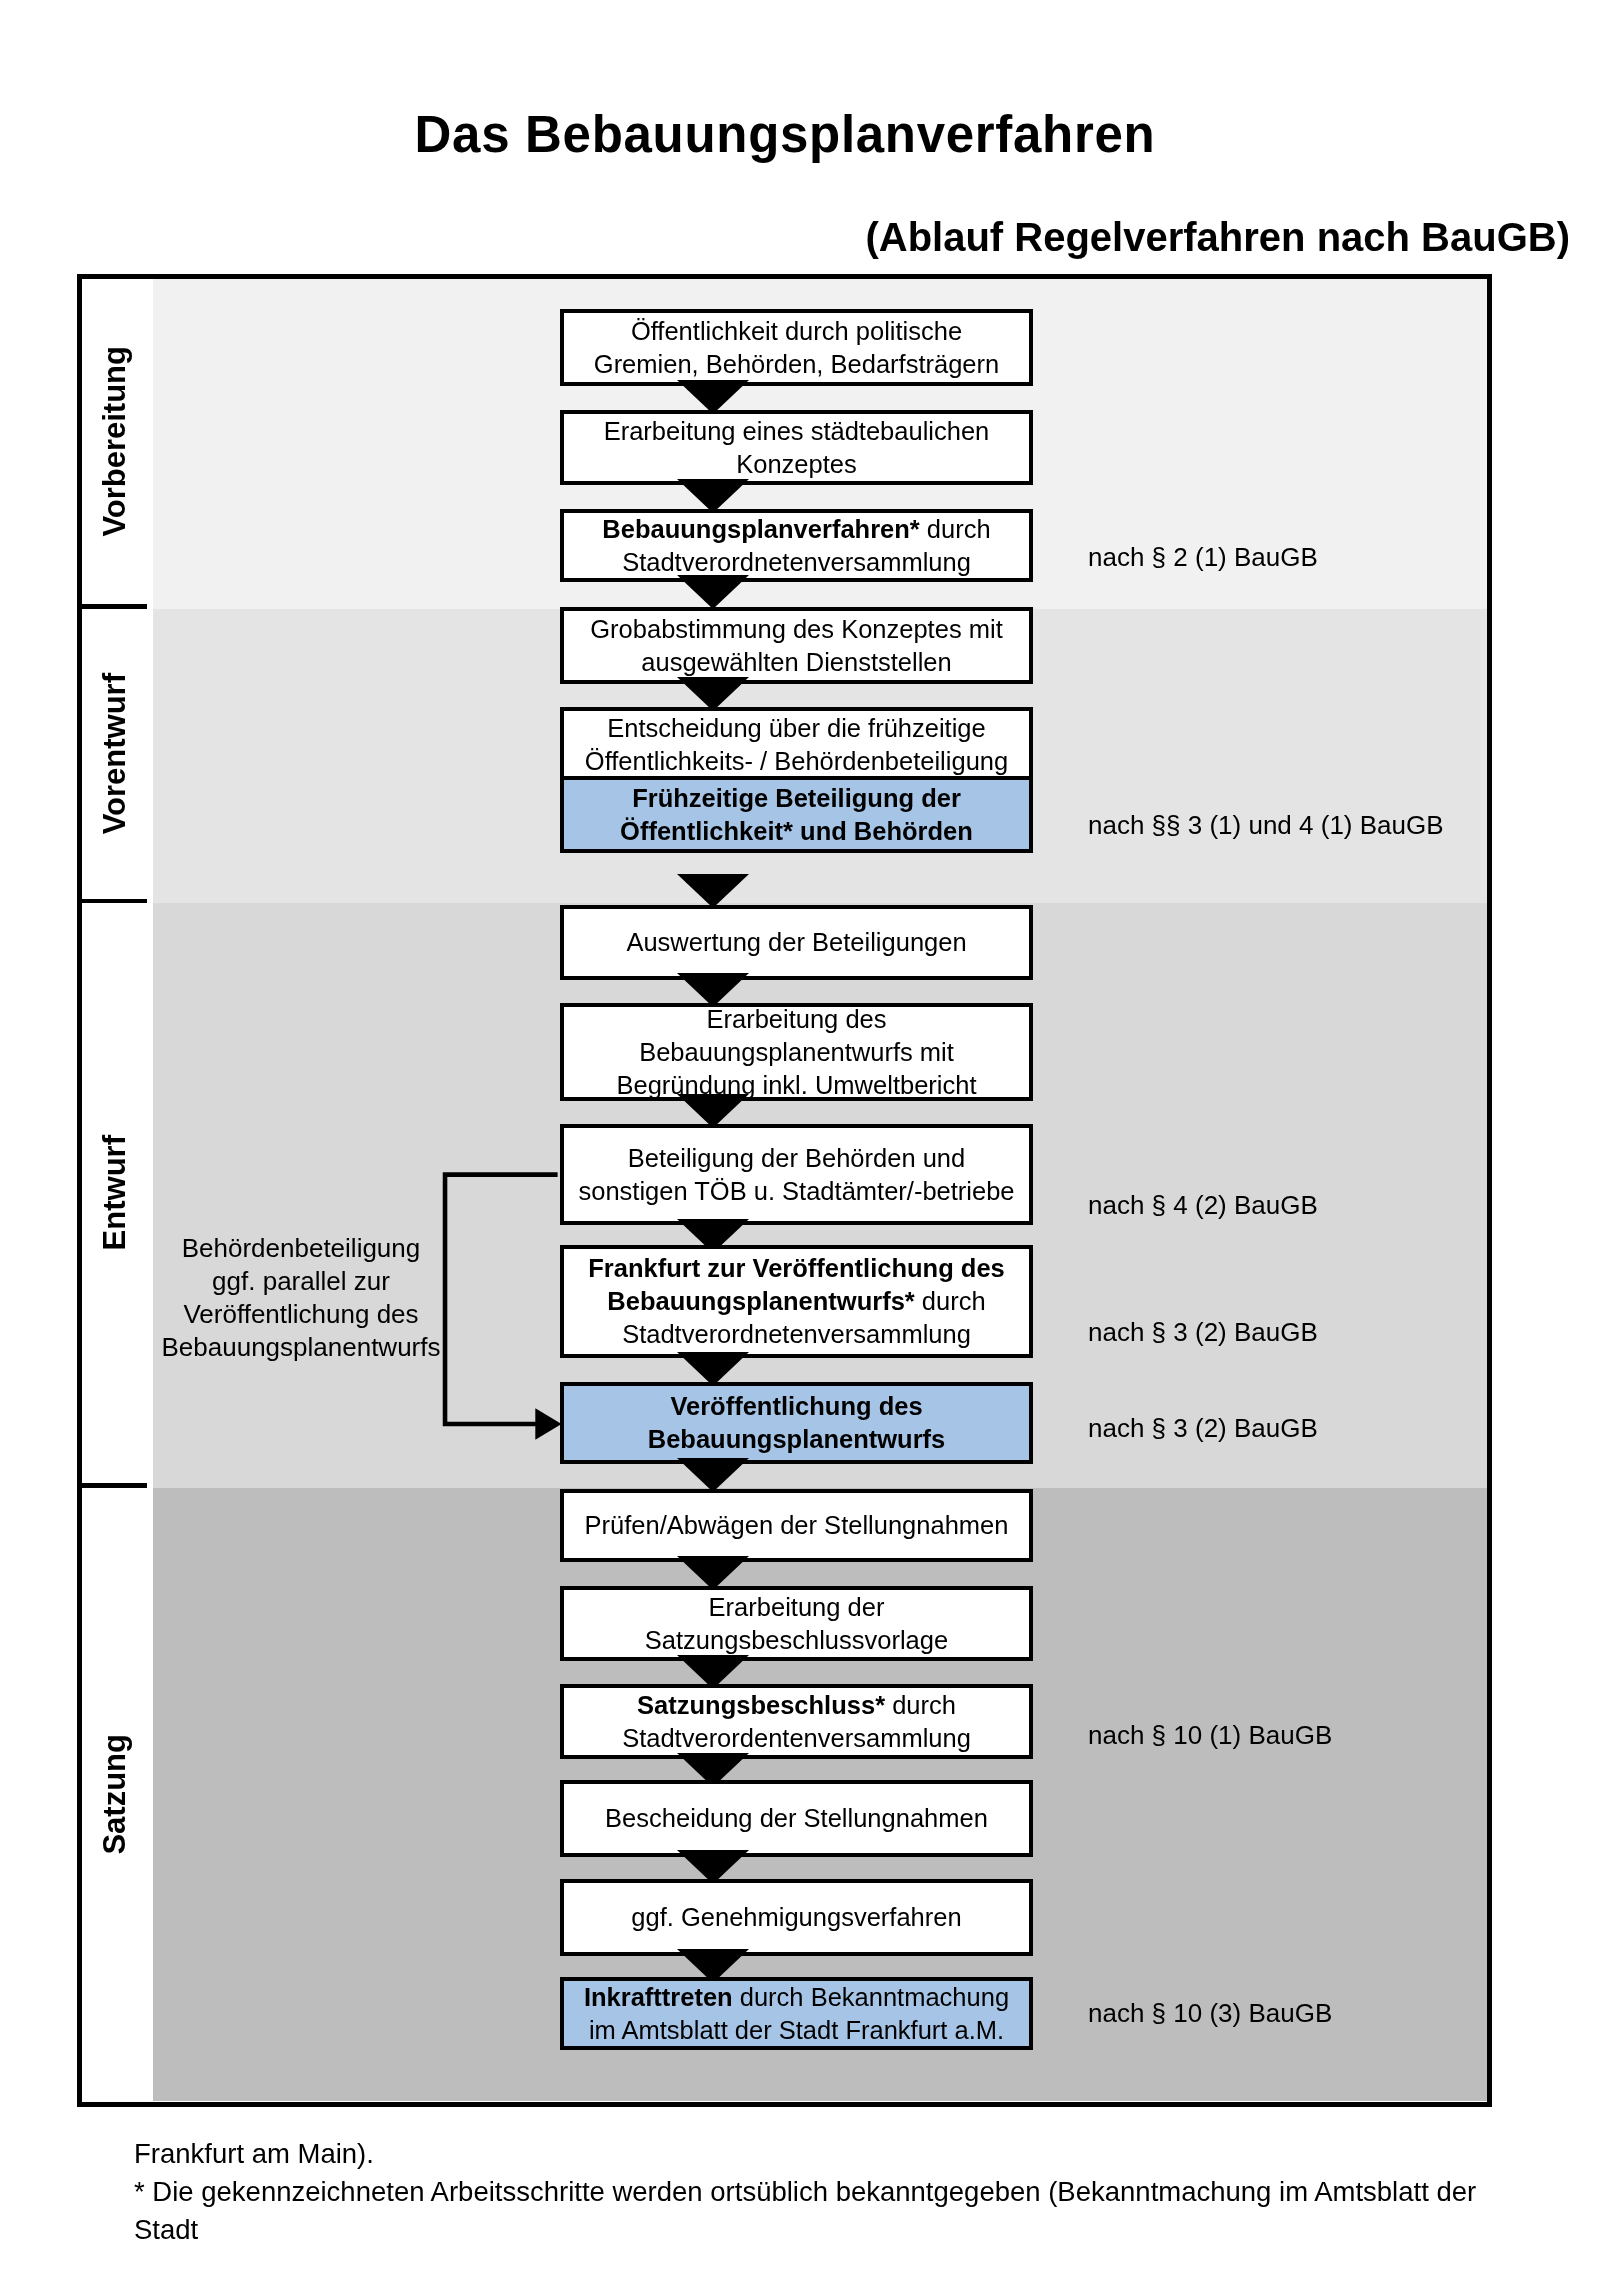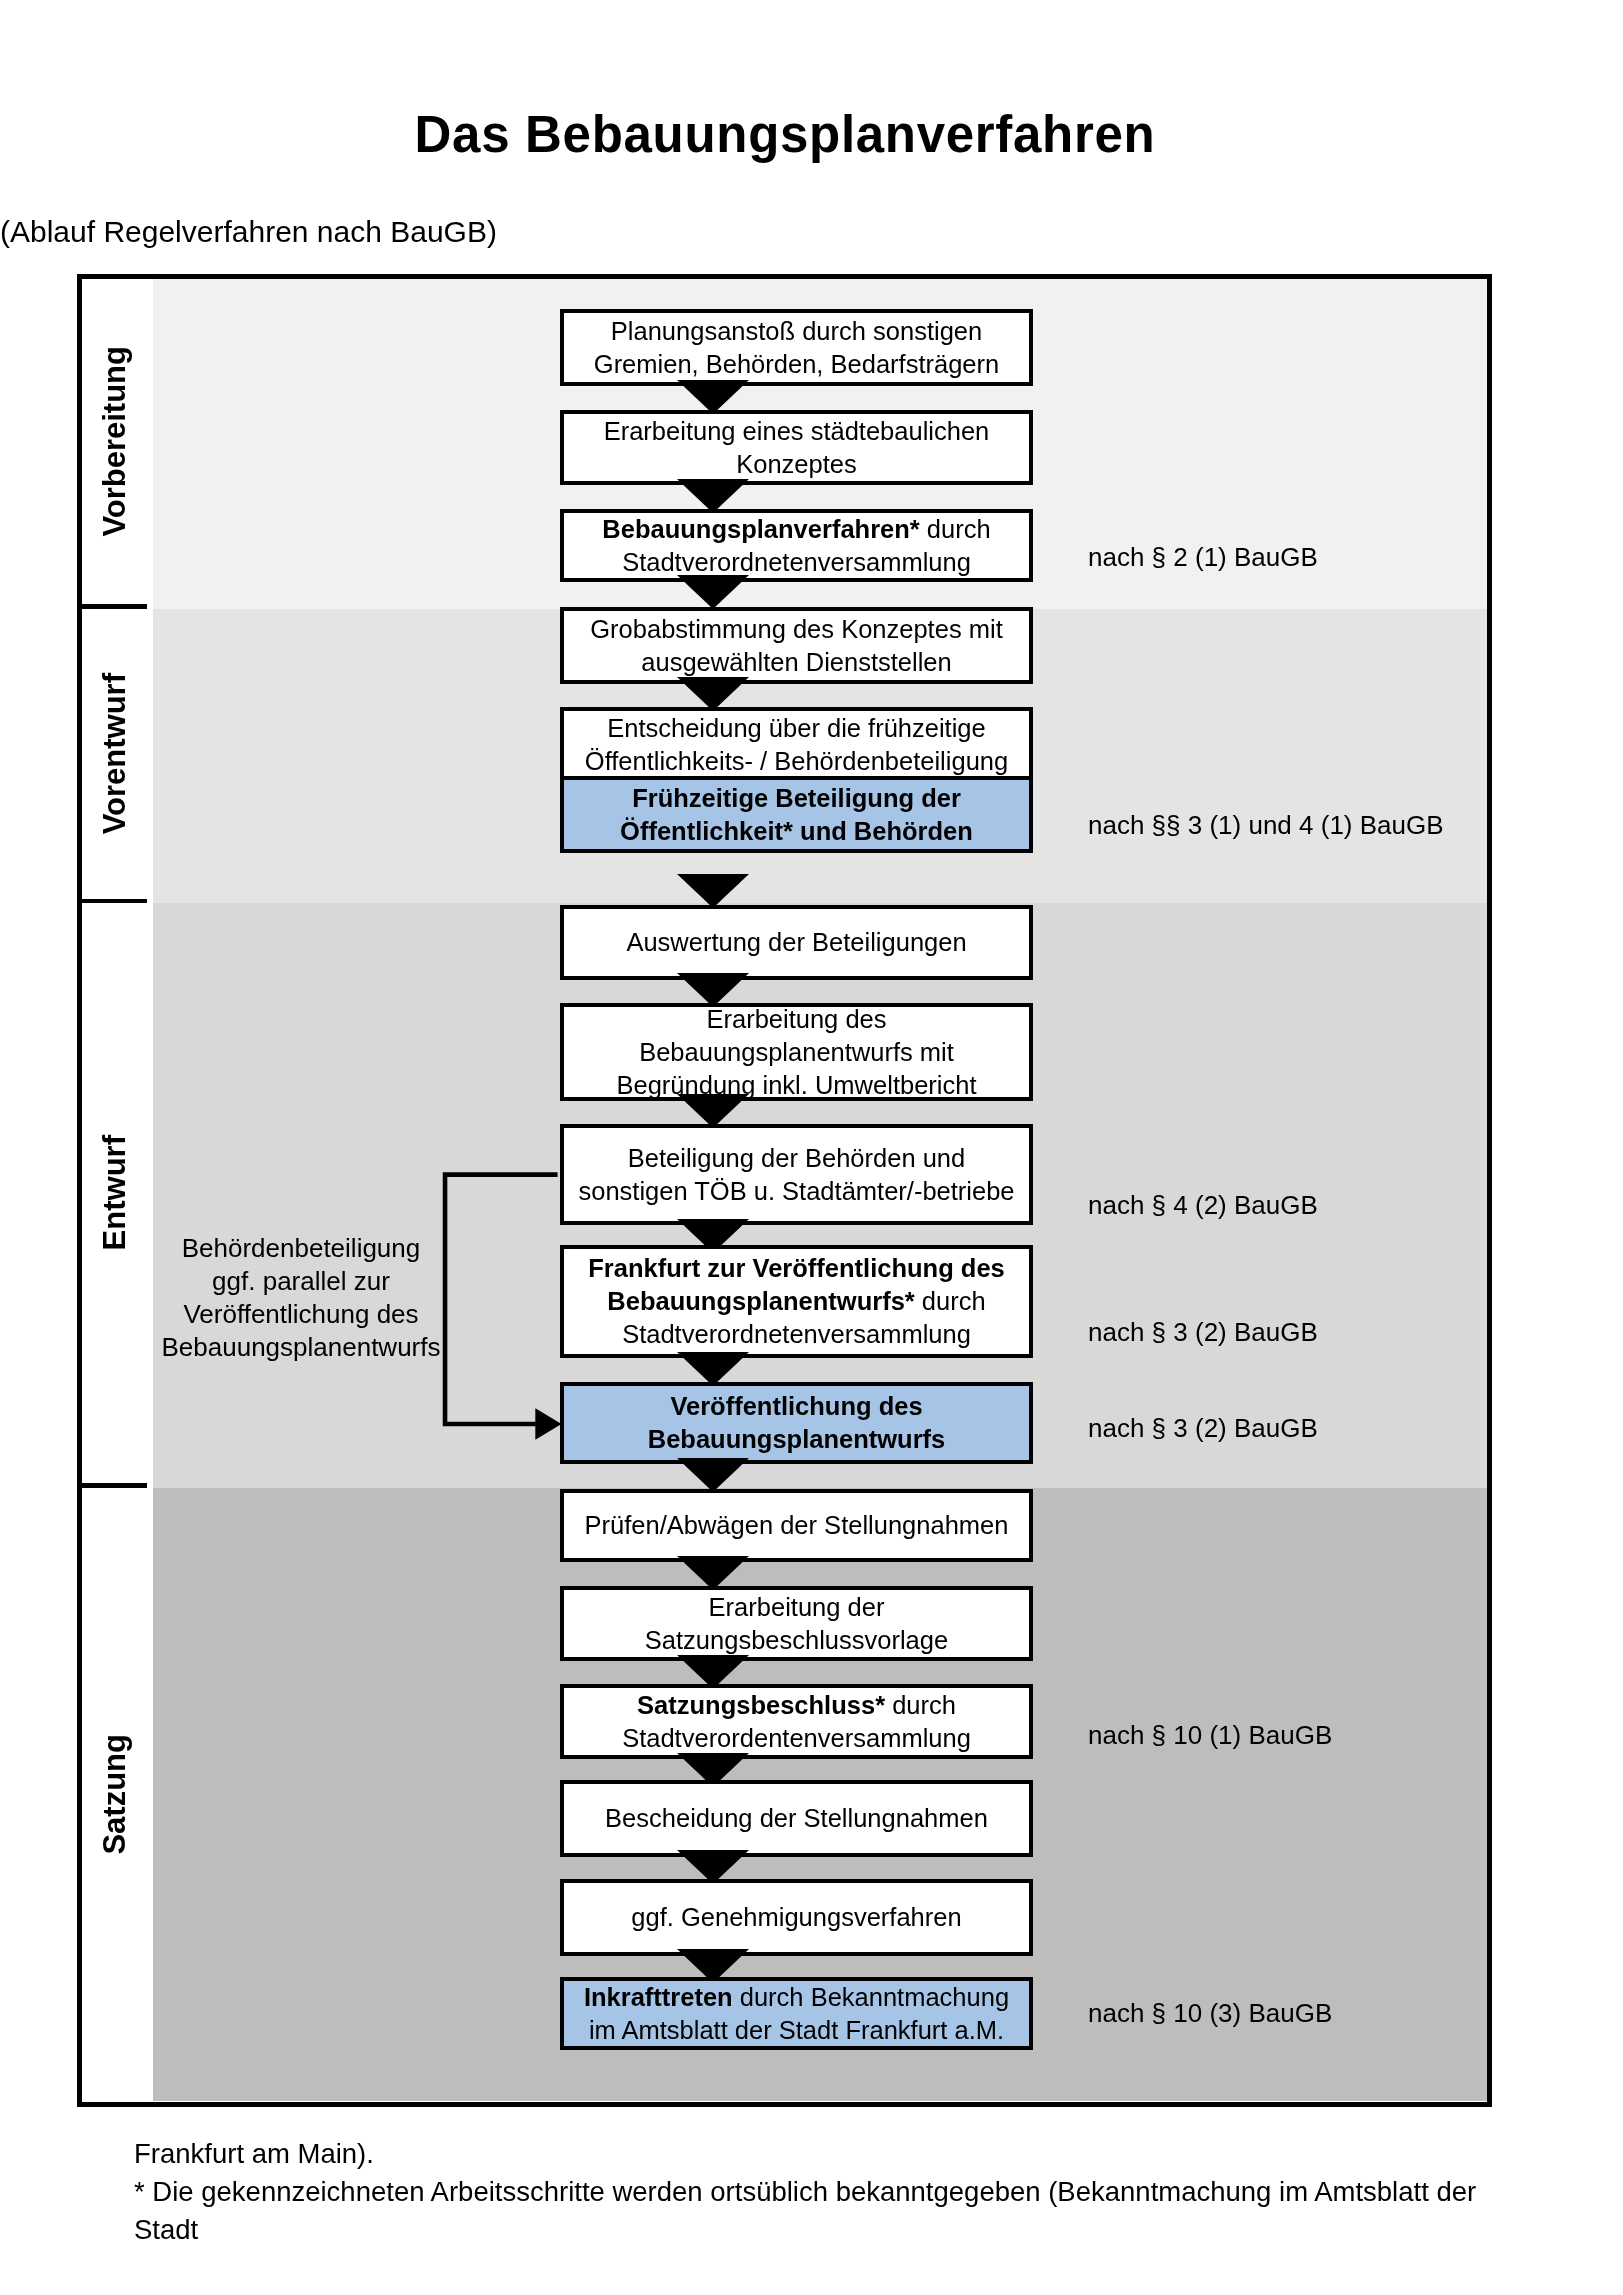--- a/index.html
+++ b/index.html
@@ -1,22 +1,22 @@
 <!DOCTYPE html>
 <html lang="de" style="--blue: #a6c4e6; --band1: #f1f1f1; --band2: #e4e4e4; --band3: #d8d8d8; --band4: #bdbdbd;font-size:10.5px"><head>
 <meta charset="utf-8">
 <style>
   html,body{margin:0;padding:0;background:#ffffff;}
   body{font-family:"Liberation Sans","DejaVu Sans",sans-serif;color:#000;}
   #page{position:relative;width:1623px;height:2295px;background:#fff;overflow:hidden;}
 
   .title{position:absolute;left:0;top:105px;width:1570px;text-align:center;
          font-size:51px;font-weight:bold;letter-spacing:0.7px;}
-  .subtitle{position:absolute;left:0;top:215px;width:1570px;text-align:left;
-            font-size:30px;font-weight:normal;}
+  .subtitle{position:absolute;left:0;top:215px;width:1570px;text-align:right;
+            font-size:40px;font-weight:bold;}
 
   
   .frame{position:absolute;left:77px;top:274px;width:1415px;height:1833px;
          border:5.2px solid #000;box-sizing:border-box;background:#fff;}
 
   
   .band{position:absolute;left:153px;width:1334px;}
   .band1{top:279px;height:330px;background:var(--band1);}
   .band2{top:609px;height:295px;background:var(--band2);}
   .band3{top:903px;height:585px;background:var(--band3);}
@@ -79,21 +79,21 @@
     <span class="sidelabel">Vorentwurf</span>
   </div>
   <div class="sidecell sc3">
     <span class="sidelabel">Entwurf</span>
   </div>
   <div class="sidecell sc4">
     <span class="sidelabel">Satzung</span>
   </div>
 
   <div class="fbox" style="top:309px;height:77px">
-    <div><span>Planungsanstoß durch sonstigen</span></div>
+    <div><span>Öffentlichkeit durch politische</span></div>
     <div><span>Gremien, Behörden, Bedarfsträgern</span></div>
   </div>
   <div class="arrow" style="top:380px"></div>
 
   <div class="fbox" style="top:410px;height:75px">
     <div><span>Erarbeitung eines städtebaulichen</span></div>
     <div><span>Konzeptes</span></div>
   </div>
   <div class="arrow" style="top:479px"></div>
 

